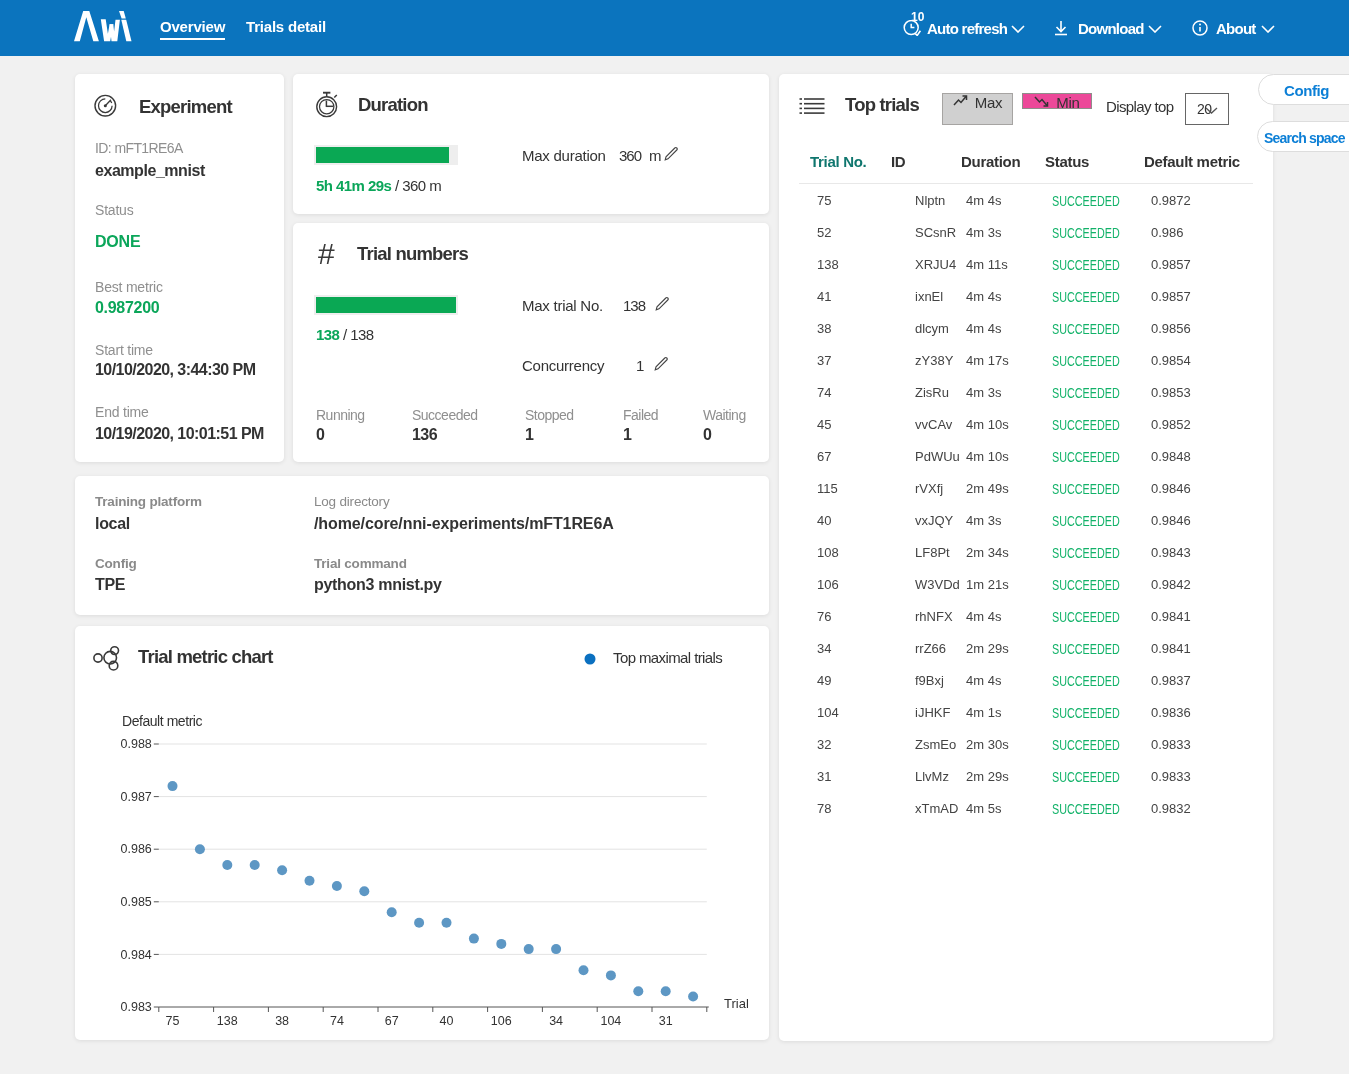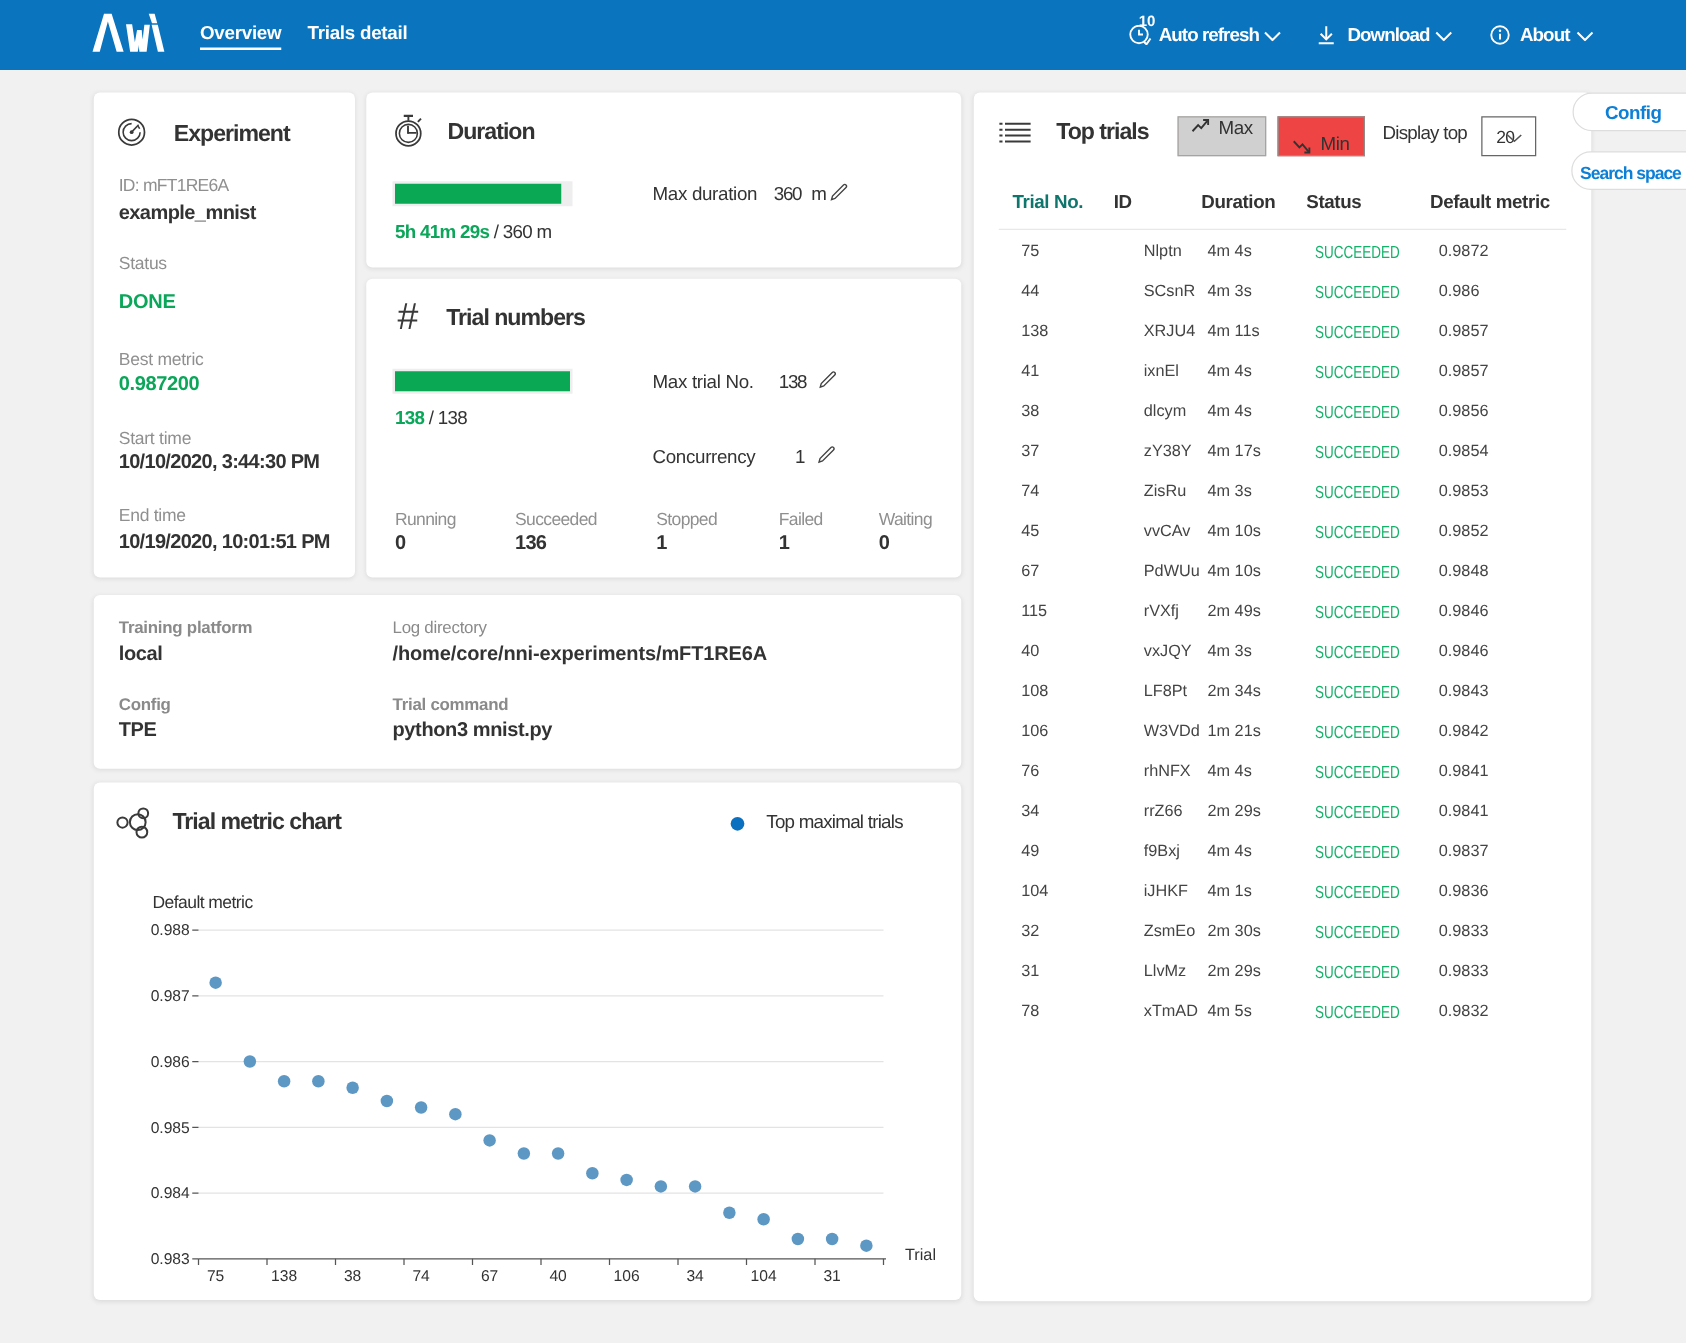--- a/index.html
+++ b/index.html
@@ -239,21 +239,21 @@
   </svg>
   <span class="title" style="left:66px;top:20px">Top trials</span>
 
   <div class="abs" style="left:163px;top:19px;width:71px;height:32px;background:#d0d0d0;border:1px solid #a6a4a2;display:flex;align-items:flex-start;justify-content:center">
     <svg width="16" height="14" viewBox="0 0 16 14" style="margin-right:6px">
       <polyline points="1,11 5.5,6 8,8.5 13,2.5" fill="none" stroke="#333" stroke-width="1.5"></polyline>
       <polyline points="9.5,2 13.5,2 13.5,6" fill="none" stroke="#333" stroke-width="1.5"></polyline>
     </svg>
     <span style="font-size:15px;color:#333;letter-spacing:-0.3px">Max</span>
   </div>
-  <div class="abs" style="left:243px;top:19px;width:70px;height:32px;background:#ef4444;border:1px solid #8f8d8b;display:flex;align-items:flex-end;justify-content:center">
+  <div class="abs" style="left:243px;top:19px;width:70px;height:16px;background:#ec4899;border:1px solid #8f8d8b;display:flex;align-items:flex-start;justify-content:center">
     <svg width="16" height="14" viewBox="0 0 16 14" style="margin-right:6px">
       <polyline points="1,3 5.5,8 8,5.5 13,11.5" fill="none" stroke="#333" stroke-width="1.5"></polyline>
       <polyline points="9.5,12 13.5,12 13.5,8" fill="none" stroke="#333" stroke-width="1.5"></polyline>
     </svg>
     <span style="font-size:15px;color:#333;letter-spacing:-0.3px">Min</span>
   </div>
   <span class="abs" style="left:327px;top:24px;font-size:15px;color:#333;letter-spacing:-0.6px">Display top</span>
   <div class="abs" style="left:406px;top:19px;width:44px;height:32px;background:#fff;border:1px solid #666">
     <span class="abs" style="left:11px;top:7px;font-size:14px;color:#333;letter-spacing:-0.5px">20</span>
     <svg class="abs" style="right:10px;top:13px" width="13" height="7" viewBox="0 0 13 7">
@@ -278,21 +278,21 @@
     .c5 { left:372px; }
   </style>
   <div class="tr" style="top:119px">
       <span class="c1">75</span>
       <span class="c2">Nlptn</span>
       <span class="c3">4m 4s</span>
       <span class="c4">SUCCEEDED</span>
       <span class="c5">0.9872</span>
     </div>
 <div class="tr" style="top:151px">
-      <span class="c1">44</span>
+      <span class="c1">52</span>
       <span class="c2">SCsnR</span>
       <span class="c3">4m 3s</span>
       <span class="c4">SUCCEEDED</span>
       <span class="c5">0.986</span>
     </div>
 <div class="tr" style="top:183px">
       <span class="c1">138</span>
       <span class="c2">XRJU4</span>
       <span class="c3">4m 11s</span>
       <span class="c4">SUCCEEDED</span>

